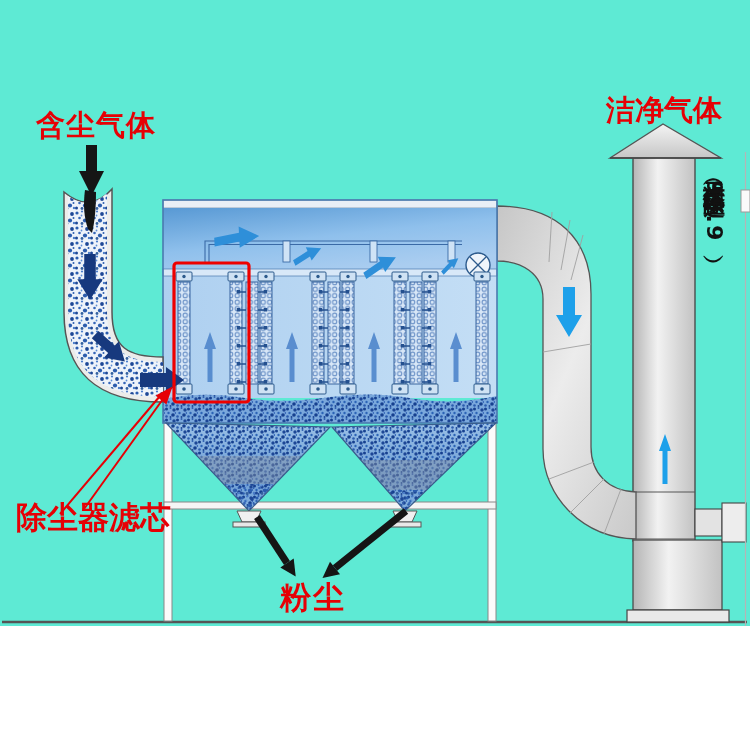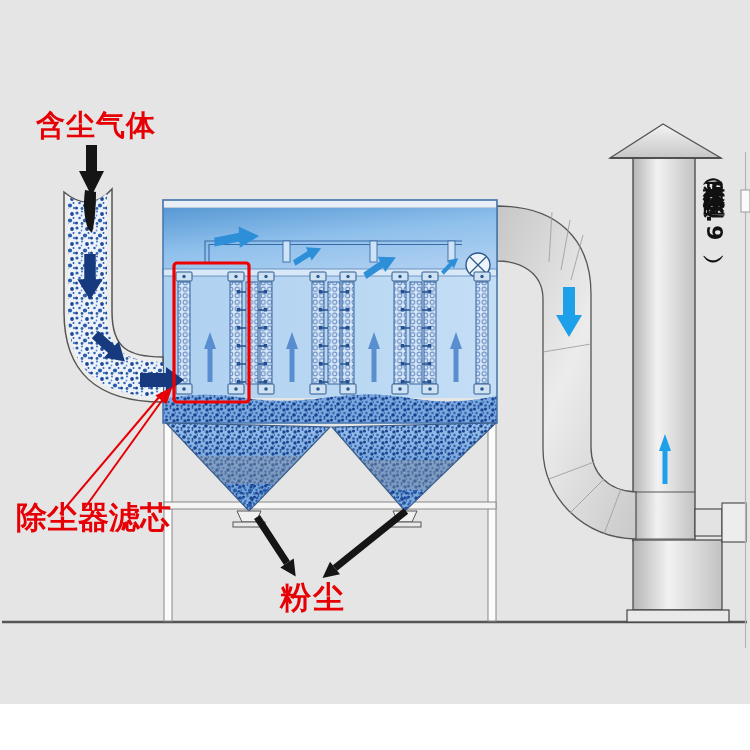--- a/index.html
+++ b/index.html
@@ -5,21 +5,21 @@
   :root{
     --label-red:#e60005;
     --highlight-red:#ee0000;
     --flow-blue:#2e8fd9;
     --bright-blue:#1da0ea;
     --navy-arrow:#17397e;
     --black-arrow:#151515;
   }
   html,body{margin:0;padding:0;background:#ffffff;}
   .stage{
-    position:relative;width:750px;height:704px;background:#e5e5e5;
+    position:relative;width:750px;height:626px;background:#5eead4;
     font-family:"DejaVu Sans","Liberation Sans",sans-serif;overflow:hidden;text-align:right;
   }
   .stage svg{position:absolute;left:0;top:0;}
   .lbl{position:absolute;font-weight:700;white-space:nowrap;line-height:1.05;}
   .lbl-red{color:var(--label-red);}
   .lbl-dusty{left:36px;top:110px;font-size:29px;letter-spacing:1px;}
   .lbl-clean{left:606px;top:95px;font-size:29px;}
   .lbl-dust{left:280px;top:581px;font-size:31px;letter-spacing:2px;}
   .lbl-filter{left:16px;top:501px;font-size:31px;}
   .lbl-note{
@@ -279,17 +279,18 @@
     <polygon points="322.5,578 330,561.8 340,574.2" stroke="none"></polygon>
   </g>
 
   <g>
     <line x1="745.5" y1="152" x2="745.5" y2="648" stroke="#b5b5b5" stroke-width="1.2"></line>
     <rect x="741" y="190" width="9" height="22" fill="#fafafa" stroke="#999" stroke-width="1"></rect>
   </g>
 </svg>
 
 <div class="lbl lbl-red lbl-dusty">含尘气体</div>
+<div class="lbl lbl-red lbl-clean">洁净气体</div>
 <div class="lbl lbl-note">干净气体（除尘达99.9）</div>
 <div class="lbl lbl-red lbl-filter">除尘器滤芯</div>
 <div class="lbl lbl-red lbl-dust">粉尘</div>
 
 </div>
 
 </body></html>

